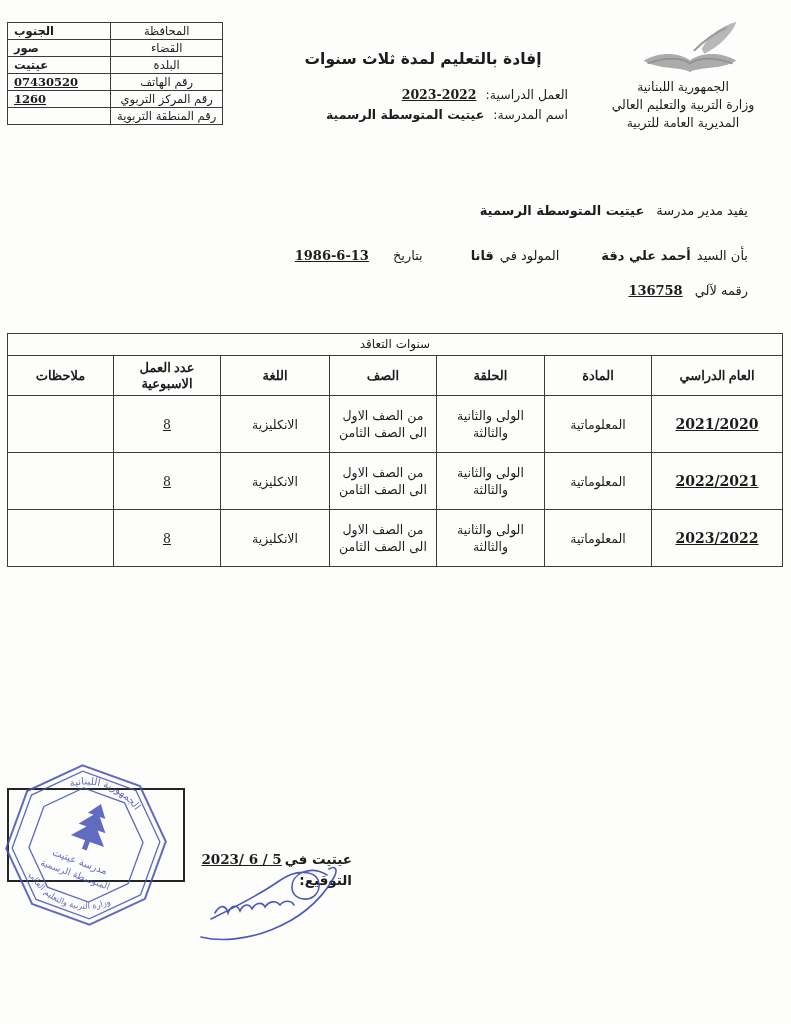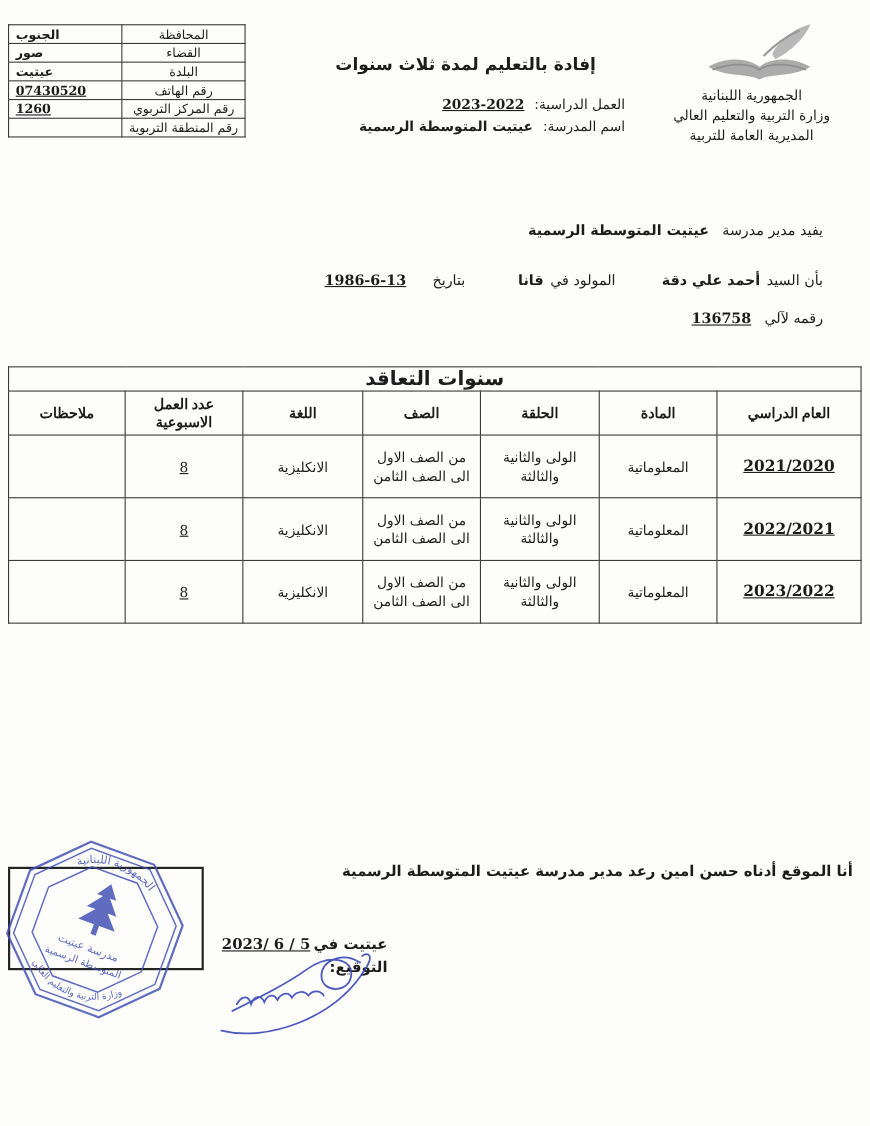--- a/index.html
+++ b/index.html
@@ -36,21 +36,21 @@
   .sp6  { display:inline-block; width:6px; }
   .sp12 { display:inline-block; width:12px; }
   .sp24 { display:inline-block; width:24px; }
   .sp42 { display:inline-block; width:42px; }
   .sp48 { display:inline-block; width:48px; }
 
   
   .contract-wrap { position:absolute; top:333px; left:8px; width:775px; }
   .contract { border-collapse:collapse; width:775px; table-layout:fixed; direction:rtl; }
   .contract td, .contract th { border:1.4px solid #3b3b3b; text-align:center; vertical-align:middle; }
-  .contract .table-title { height:22px; font-size:18px; font-weight:bold; }
+  .contract .table-title { height:22px; font-size:12px; font-weight:normal; }
   .contract th { height:40px; font-size:13px; font-weight:bold; padding:2px 4px;font-family:Liberation Serif, serif; }
   .contract td { height:57px; font-size:12.5px; padding:2px 8px; line-height:17px; }
   .contract td.year { font-family:"DejaVu Serif", serif; font-weight:bold; font-size:14px; }
 
   
   .declaration { position:absolute; top:784px; right:16px; font-size:13.5px; font-weight:bold; white-space:nowrap; }
   .date-block { position:absolute; top:849px; right:439px; text-align:right; font-size:13.5px; font-weight:bold; line-height:21px; }
   .date-block .num { margin-right:3px; }
 
   .black-rect { position:absolute; top:788px; left:7px; width:178px; height:94px; border:2px solid #252525; }
@@ -173,21 +173,20 @@
         <td>الولى والثانية والثالثة</td>
         <td>من الصف الاول الى الصف الثامن</td>
         <td>الانكليزية</td>
         <td class="num">8</td>
         <td></td>
       </tr>
     </tbody>
       </table>
   </div>
 
-  <div class="declaration">أنا الموقع أدناه حسن امين رعد مدير مدرسة عيتيت المتوسطة الرسمية</div>
 
   <div class="date-block">
     <div>
       <span>عيتيت في</span><span class="num">2023/ 6 / 5</span>
     </div>
     <div>التوقيع:</div>
   </div>
 
   <div class="black-rect"></div>
 

